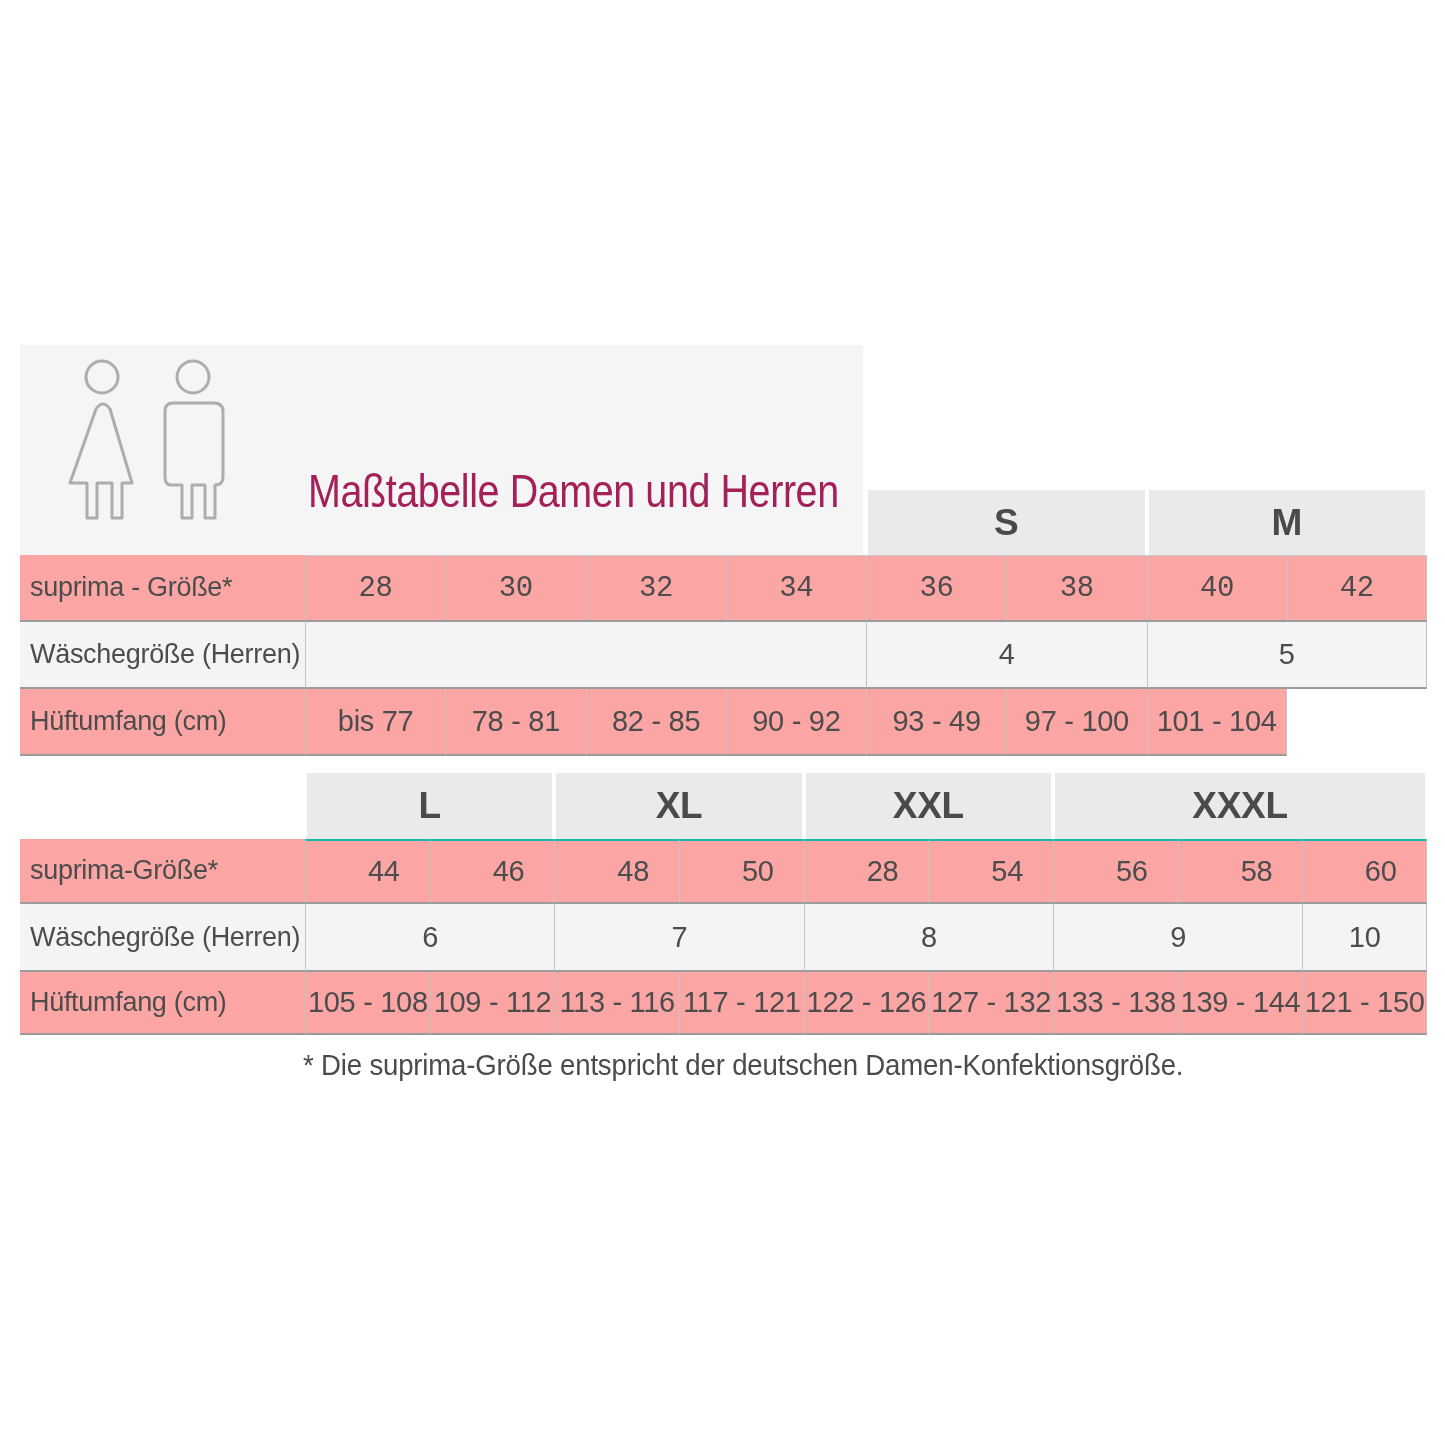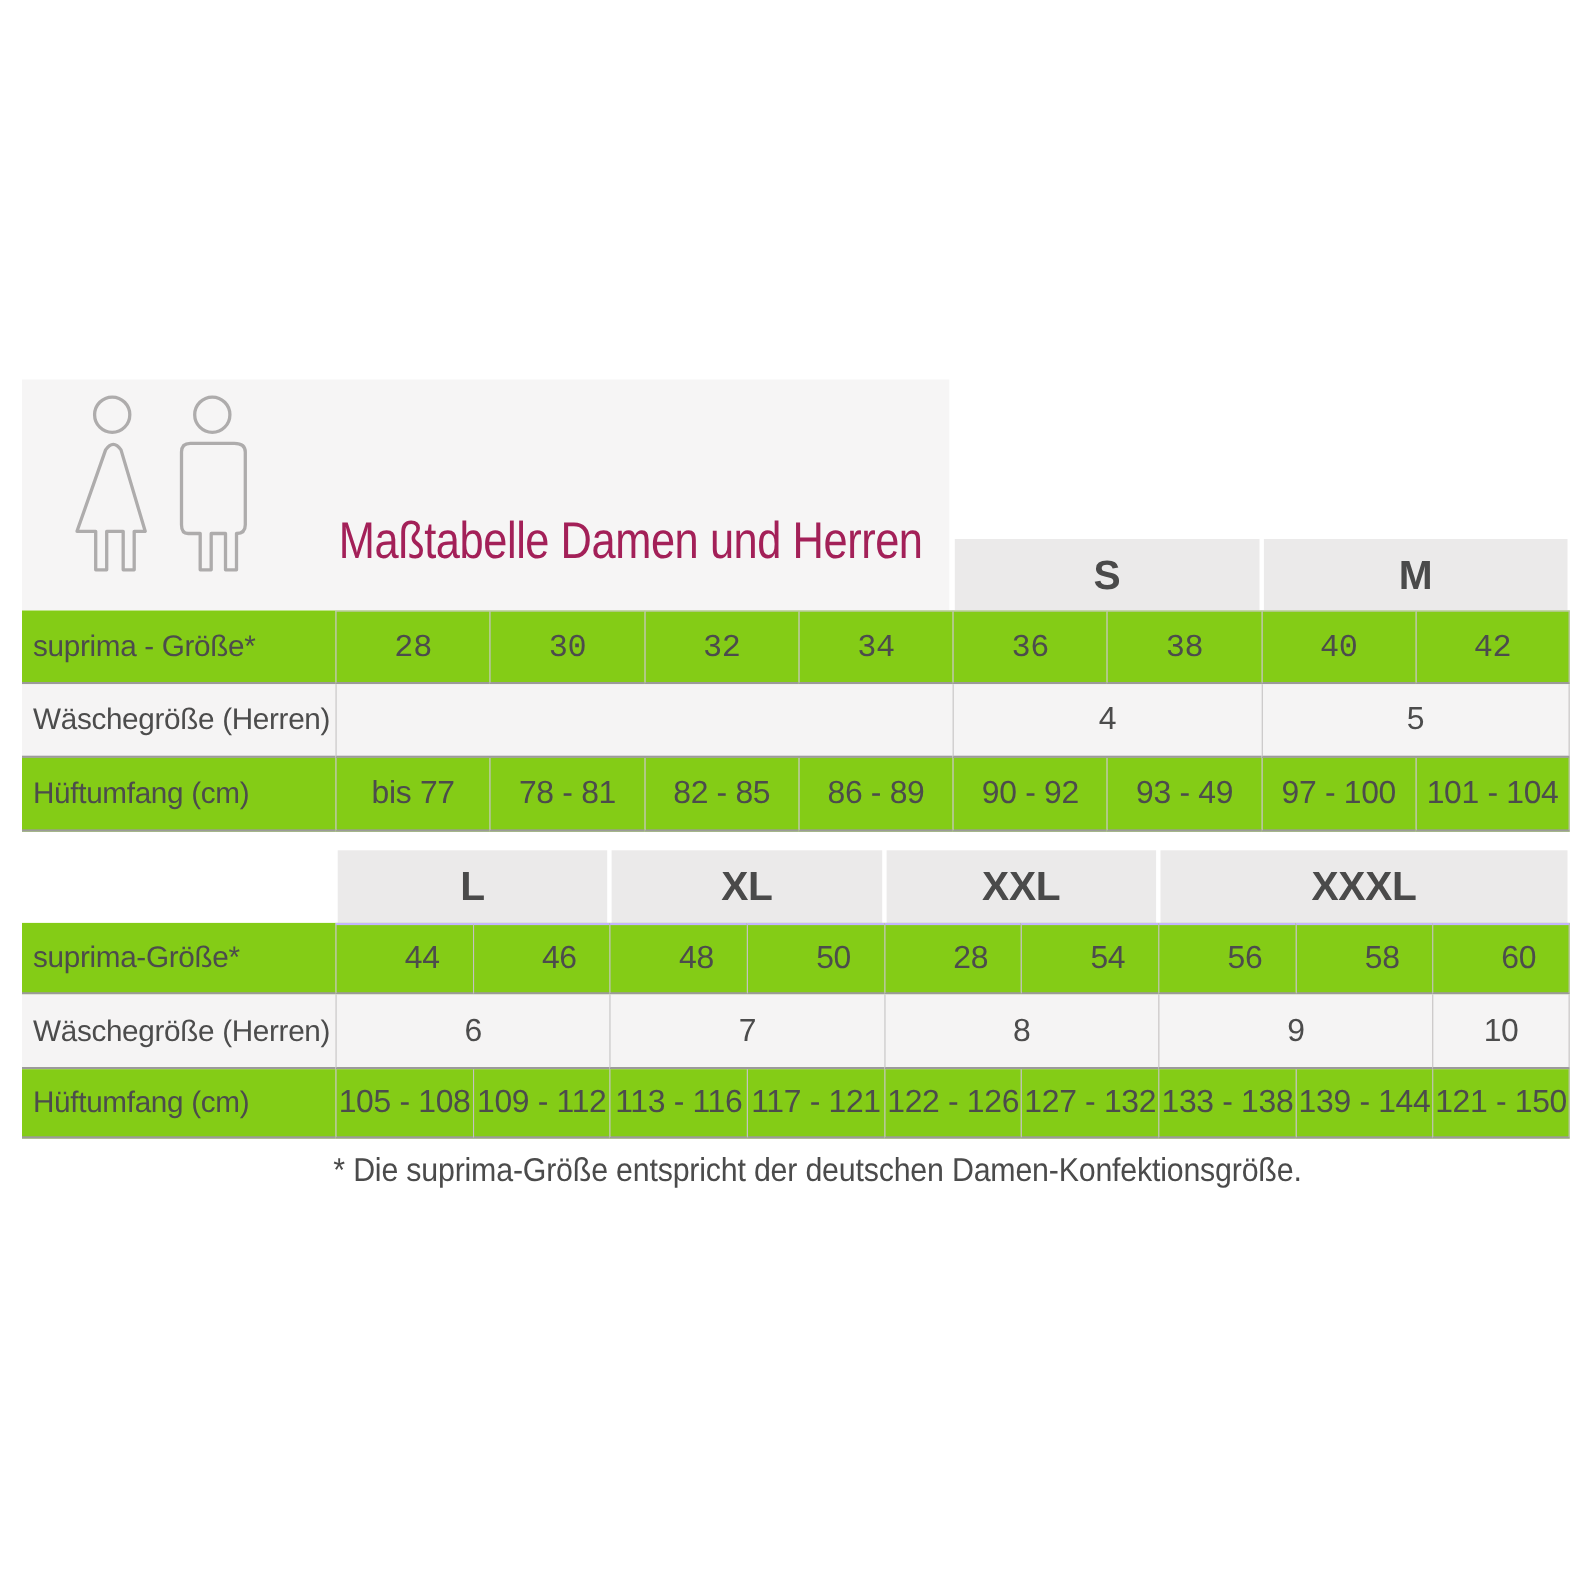--- a/index.html
+++ b/index.html
@@ -22,33 +22,33 @@
     transform:scaleX(0.84);transform-origin:left top;
   }
   .table{
     position:absolute;left:20px;width:1407px;display:grid;
     color:#4c4c4c;
   }
   .t1{top:490px;grid-template-columns:285px repeat(8,1fr);grid-template-rows:65px 67px 67px 67px;}
   .t2{top:773px;grid-template-columns:285px repeat(9,1fr);grid-template-rows:66px 65px 68px 63px;}
   .cell{
     box-sizing:border-box;display:flex;align-items:center;justify-content:center;
-    font-size:29px;letter-spacing:-0.3px;background:#84cc16;
+    font-size:29px;letter-spacing:-0.3px;background:#fca5a5;
     border-bottom:2px solid #9c9a9a;white-space:nowrap;
   }
   .spacer{background:transparent;border:none;}
   .hdr{
     background:#ebeaea;margin:0 2px;border-bottom:none;
     font-size:37px;font-weight:700;color:#4a4a4a;
   }
   .lbl{justify-content:flex-start;padding-left:10px;font-size:27px;}
   .val{border-left:1.5px solid #c3c1c1;}
   .vlast{border-right:1.5px solid #c3c1c1;}
   .top1{border-top:1px solid #cbc9c9;font-family:Liberation Mono, monospace;}
-  .top2{border-top:2px solid #c4b5fd;padding-left:32px;}
+  .top2{border-top:2px solid #14b8a6;padding-left:32px;}
   .gray{background:#f5f4f4;}
   .cs2{grid-column:span 2;}
   .cs3{grid-column:span 3;text-align:center;}
   .cs4{grid-column:span 4;}
   .cs5{grid-column:span 5;}
   .footnote{
     position:absolute;left:303px;top:1048px;
     font-size:30px;color:#4b4b4b;letter-spacing:-0.2px;white-space:nowrap;
     transform:scaleX(0.92);transform-origin:left top;
   }
@@ -86,21 +86,20 @@
 
   <div class="cell lbl gray">Wäschegröße (Herren)</div>
   <div class="cell val gray cs4"></div>
   <div class="cell val gray cs2">4</div>
   <div class="cell val gray cs2 vlast">5</div>
 
   <div class="cell lbl">Hüftumfang (cm)</div>
   <div class="cell val">bis 77</div>
   <div class="cell val">78 - 81</div>
   <div class="cell val">82 - 85</div>
-  <div class="cell val">86 - 89</div>
   <div class="cell val">90 - 92</div>
   <div class="cell val">93 - 49</div>
   <div class="cell val">97 - 100</div>
   <div class="cell val vlast">101 - 104</div>
 </div>
 
 <div class="table t2">
   <div class="cell spacer"></div>
   <div class="cell hdr cs2">L</div>
   <div class="cell hdr cs2">XL</div>

